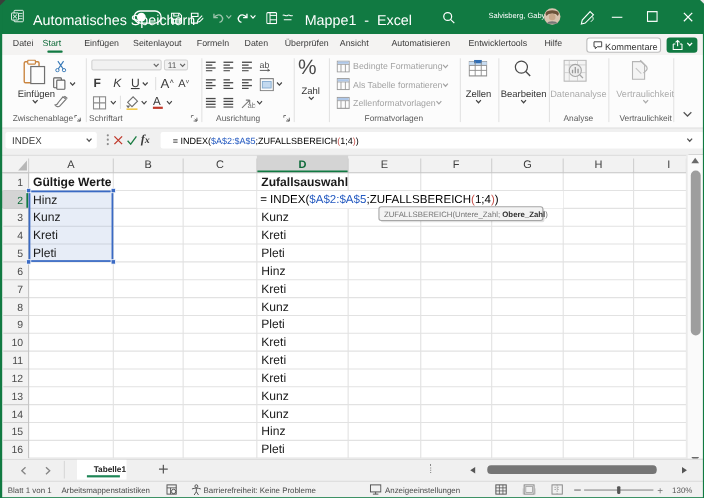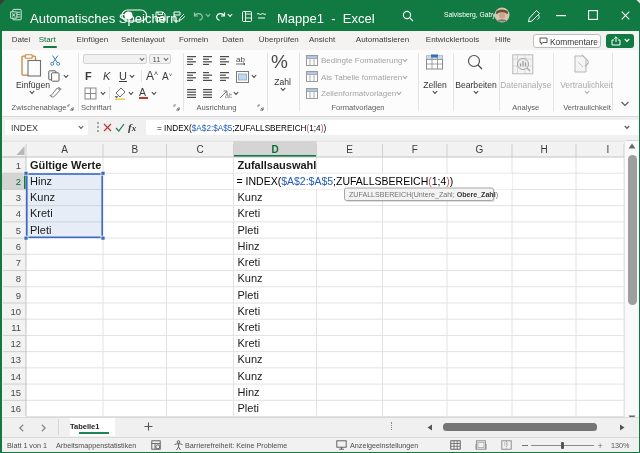--- a/index.html
+++ b/index.html
@@ -477,21 +477,21 @@
   </svg>
 <div class="abs" style="left:0;top:417px;width:640px;height:20px;background:#f0f0f0;border-top:1px solid #d9d9d9"></div>
 <svg class="abs" style="left:18px;top:424px" width="7" height="8" viewBox="0 0 7 8">
     <path d="M5.2 0.8 L1.8 4 L5.2 7.2" fill="none" stroke="#858585" stroke-width="1.2"></path>
   </svg>
 <svg class="abs" style="left:39.5px;top:424px" width="7" height="8" viewBox="0 0 7 8">
     <path d="M1.8 0.8 L5.2 4 L1.8 7.2" fill="none" stroke="#858585" stroke-width="1.2"></path>
   </svg>
 <div class="abs" style="left:57.5px;top:419px;width:1px;height:16px;background:#d8d8d8"></div>
 <div class="abs" style="left:70px;top:418px;width:44.6px;height:17.7px;background:#fff"></div>
-<div class="abs" style="left:70px;top:422px;width:44.6px;text-align:left;font-size:7.5px;font-weight:bold;color:#222">Tabelle1</div>
+<div class="abs" style="left:70px;top:422px;width:44.6px;text-align:right;font-size:7.5px;font-weight:bold;color:#222">Tabelle1</div>
 <div class="abs" style="left:78.5px;top:431.7px;width:30px;height:2.3px;background:#1e8556"></div>
 <svg class="abs" style="left:144px;top:422px" width="9" height="9" viewBox="0 0 9 9">
     <path d="M4.5 0.5 V8.5 M0.5 4.5 H8.5" stroke="#555" stroke-width="1.1"></path>
   </svg>
 <div class="abs" style="left:391px;top:422px;width:2px;height:8px;border-left:1.5px dotted #888"></div>
 <svg class="abs" style="left:427px;top:423.5px" width="6" height="7" viewBox="0 0 6 7">
     <polygon points="5,0.5 5,6.5 0.5,3.5" fill="#555"></polygon>
   </svg>
 <div class="abs" style="left:443px;top:423px;width:154px;height:7.5px;background:#757575;border-radius:3.5px"></div>
 <svg class="abs" style="left:619px;top:423.5px" width="6" height="7" viewBox="0 0 6 7">

